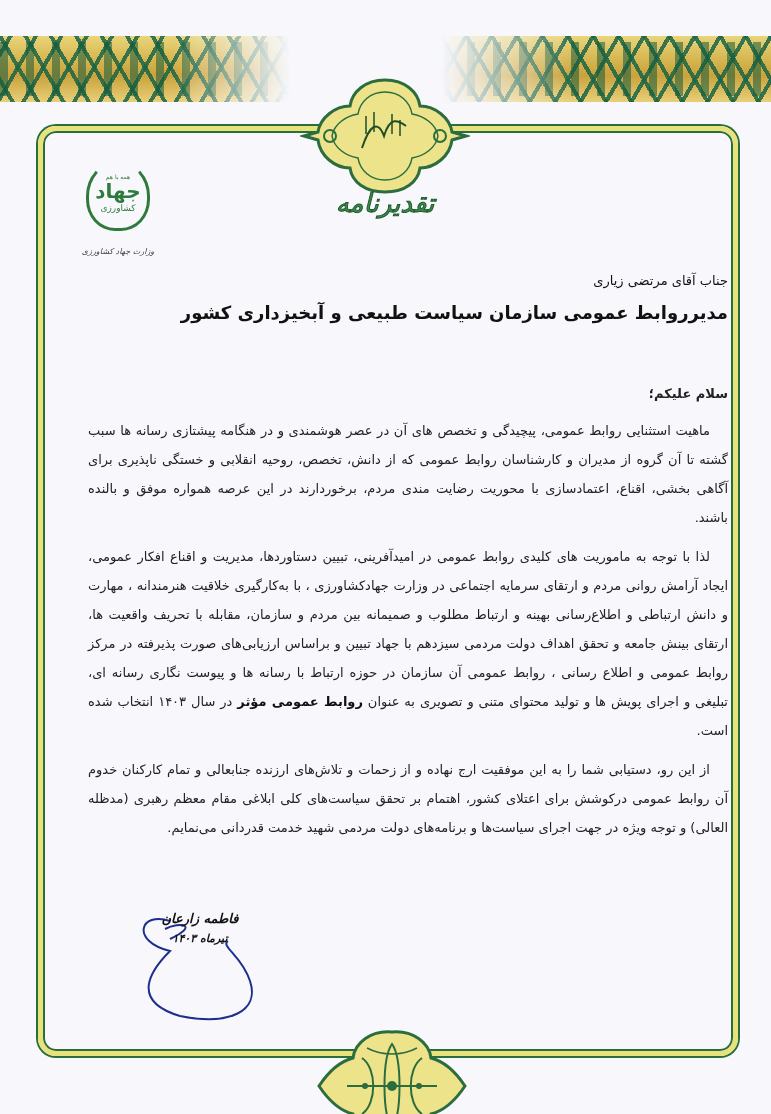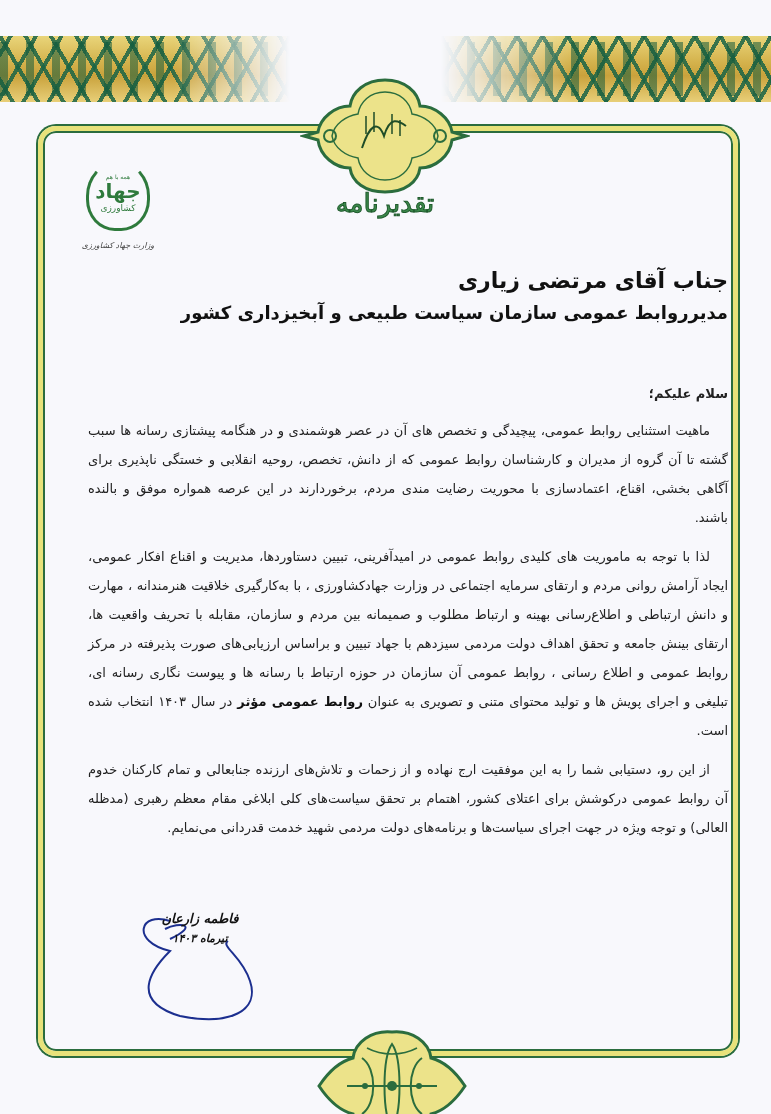--- a/index.html
+++ b/index.html
@@ -37,28 +37,28 @@
   .bottom-medallion { left: 307px; top: 1012px; width: 170px; height: 116px; }
 
   
   .logo { position: absolute; left: 78px; top: 145px; width: 80px; text-align: center; }
   .logo-ring { width: 64px; height: 70px; margin: 0 auto; position: relative; }
   .logo-ring .arc { position: absolute; inset: 0; border: 3px solid #2e7a3c; border-radius: 50% 50% 45% 45%;
     border-top-color: transparent; }
   .logo-top { font-size: 6px; color: #2e7a3c; position: absolute; top: 12px; width: 100%; text-align:center; }
   .logo-main { font-size: 20px; font-weight: bold; color: #2e7a3c; position: absolute; top: 20px; width: 100%; text-align:center; line-height: 20px; }
   .logo-sub { font-size: 9px; color: #2e7a3c; position: absolute; top: 42px; width: 100%; text-align:center; }
-  .logo-caption { font-size: 8px; color: #444; font-style: italic; margin-top: 10px; }
+  .logo-caption { font-size: 8px; color: #444; font-style: italic; margin-top: 16px; }
 
   .title-calligraphy { position: absolute; left: 330px; top: 172px; width: 110px; text-align: center;
-    font-family: "DejaVu Serif", serif; font-size: 26px; color: #3c8a4c;
+    font-family: "DejaVu Serif", serif; font-style: italic; font-size: 26px; color: #3c8a4c;
     -webkit-text-stroke: 1px #1f5a2c; }
 
   .content { position: absolute; left: 88px; top: 250px; width: 640px; direction: rtl; text-align: right; }
-  .recipient-name { font-size: 22px; font-weight: bold; color: #111; line-height: 30px; }
+  .recipient-name { font-size: 13px; font-weight: normal; color: #111; line-height: 30px; }
   .recipient-title { font-size: 18px; font-weight: bold; color: #111; line-height: 30px; margin-top: 2px; }
 
   .greeting { position: absolute; left: 88px; top: 370px; width: 640px; direction: rtl; text-align: right;
     font-size: 13px; color: #222; font-weight: bold; }
 
   .body-text { position: absolute; left: 88px; top: 400px; width: 640px; direction: rtl; text-align: justify;
     text-align-last: right; font-size: 13px; line-height: 29px; color: #222; }
   .para { margin-bottom: 10px; }
   .para.indent { text-indent: 18px; }
   .bold { font-weight: bold; color: #111; }

